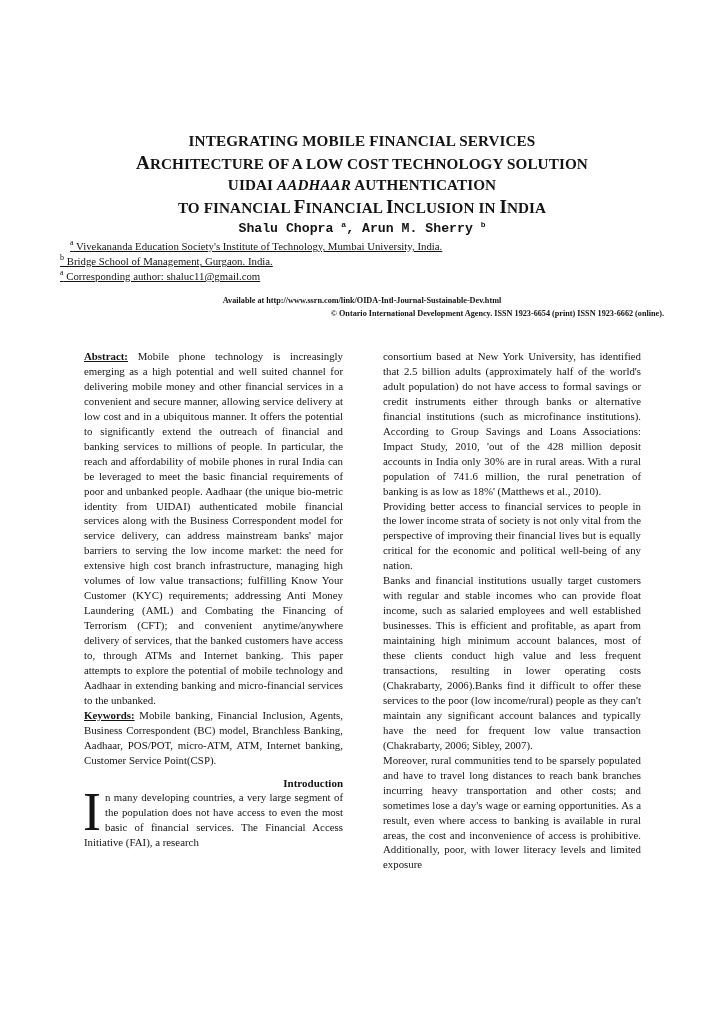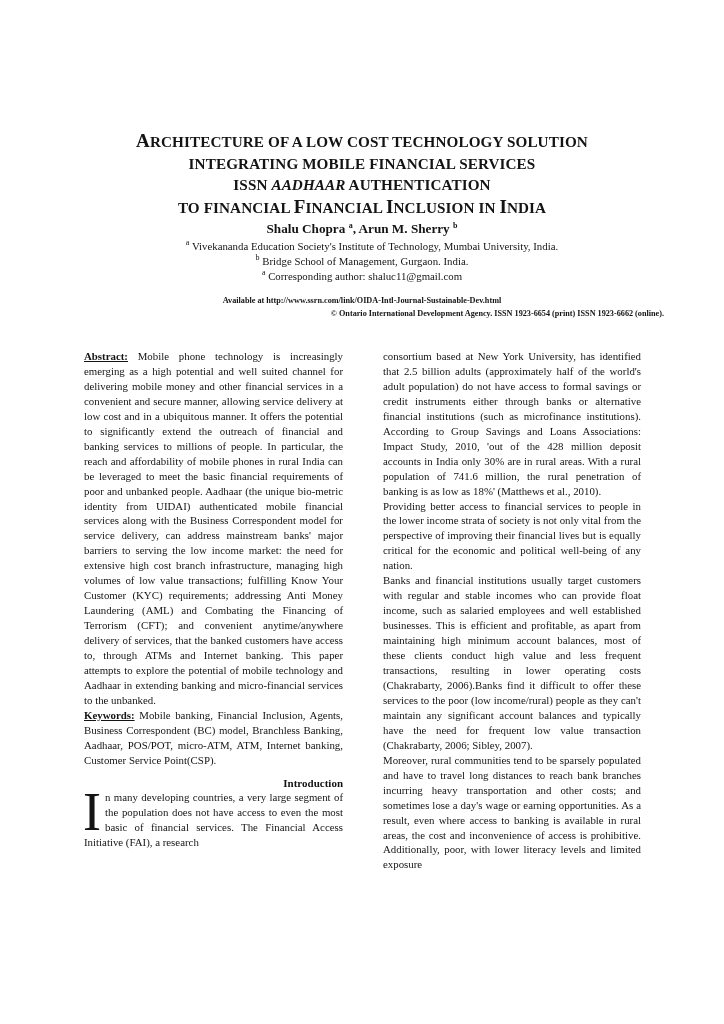--- a/index.html
+++ b/index.html
@@ -45,34 +45,35 @@
     }
     .authors {
       position: absolute;
       left: 60px;
       top: 220px;
       width: 604px;
       text-align: center;
       font-weight: bold;
       font-size: 13.2px;
       line-height: 17px;
+      font-family: Liberation Mono, monospace;
     }
     .authors sup, .affil sup {
       font-size: 8px;
       vertical-align: super;
       line-height: 0;
     }
     .affil {
       position: absolute;
       left: 60px;
       width: 604px;
-      text-align: center;
       font-size: 10.8px;
       line-height: 14px;
       white-space: nowrap;
+      text-decoration: underline;
     }
     .affil.a1 { top: 239px; left: 70px; }
     .affil.a2 { top: 254px; }
     .affil.a3 { top: 269px; }
     .availability {
       position: absolute;
       left: 60px;
       width: 604px;
       text-align: center;
       font-size: 8.2px;
@@ -120,23 +121,23 @@
       font-weight: normal;
       font-family: "Liberation Serif", "DejaVu Serif", serif;
     }
   </style>
 </head>
 <body>
 
 <div class="page">
 
   <div class="title-block">
+    <p class="title-line"><span>INTEGRATING MOBILE FINANCIAL SERVICES</span></p>
     <p class="title-line"><span class="big">A</span><span>RCHITECTURE OF A LOW COST TECHNOLOGY SOLUTION</span></p>
-    <p class="title-line"><span>INTEGRATING MOBILE FINANCIAL SERVICES</span></p>
-    <p class="title-line"><span>ISSN </span><em>AADHAAR</em><span> AUTHENTICATION</span></p>
+    <p class="title-line"><span>UIDAI </span><em>AADHAAR</em><span> AUTHENTICATION</span></p>
     <p class="title-line"><span>TO FINANCIAL </span><span class="big">F</span><span>INANCIAL </span><span class="big">I</span><span>NCLUSION IN </span><span class="big">I</span><span>NDIA</span></p>
   </div>
 
   <div class="authors">
     <span>Shalu Chopra</span>
     <sup>a</sup><span>, </span><span>Arun M. Sherry</span>
     <sup>b</sup>
   </div>
 
   <div class="affil a1"><sup>a</sup><span> Vivekananda Education Society's Institute of Technology, Mumbai University, India.</span></div>

